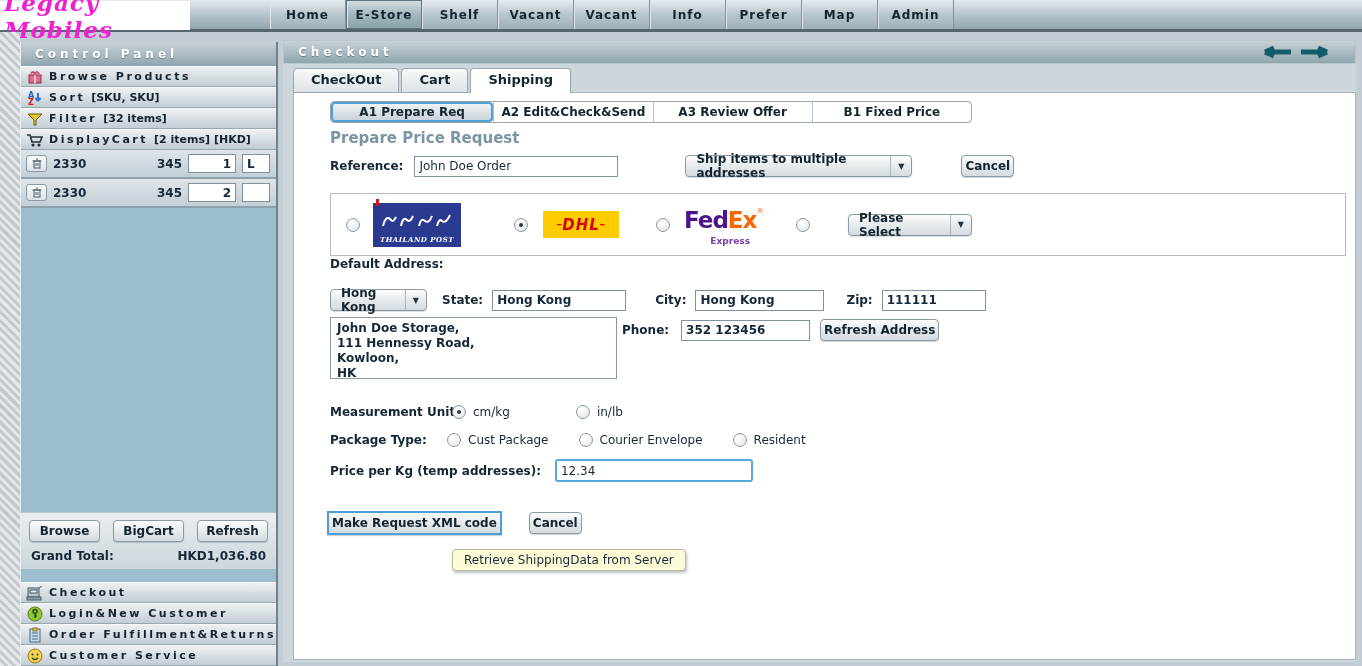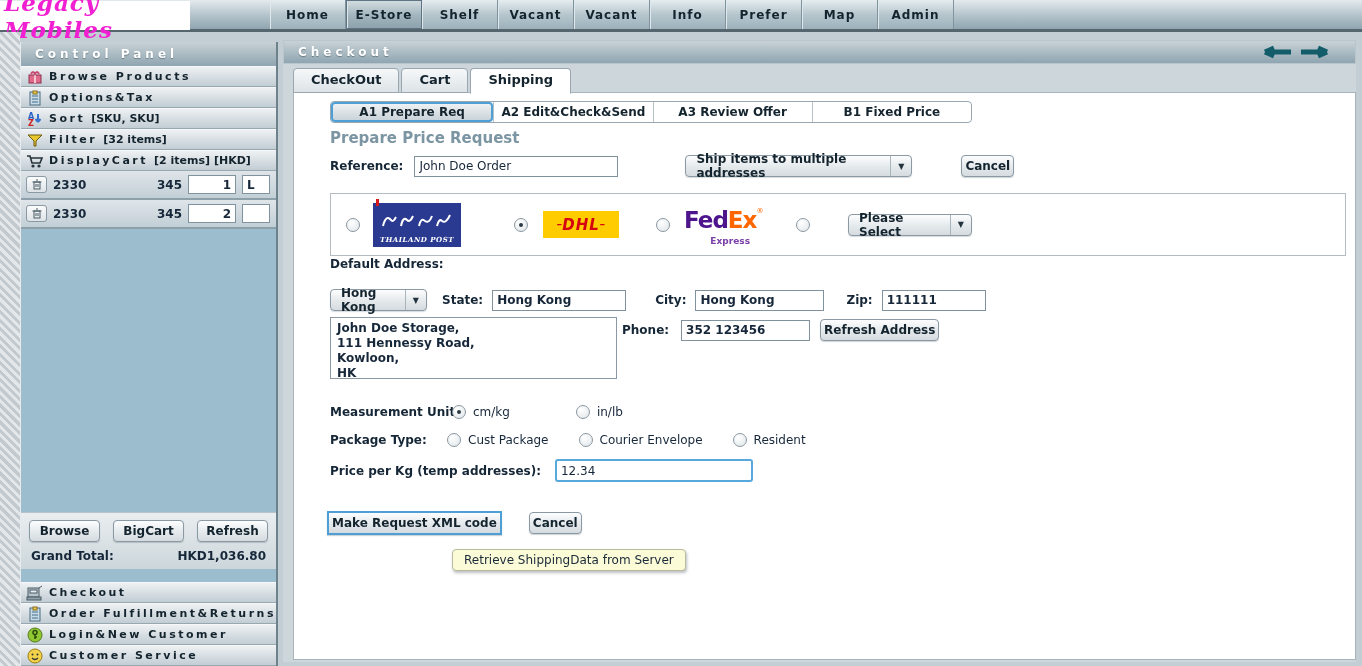--- a/index.html
+++ b/index.html
@@ -161,32 +161,20 @@
             <rect x="2" y="6" width="12" height="8" fill="#e06a8a" stroke="#8c3050"></rect>
             <rect x="7" y="6" width="2" height="8" fill="#f6c6d4"></rect>
             <path d="M4 5 Q6 1 8 5 Q10 1 12 5" fill="none" stroke="#c94a70" stroke-width="2"></path>
           </svg>
       </span>
       <span class="lab">Browse Products</span>
     </div>
     <div class="sitem">
       <span class="icon16">
         <svg width="16" height="16">
-            <rect x="3" y="2" width="10" height="13" fill="#c9dbe6" stroke="#4a6a80"></rect>
-            <rect x="6" y="1" width="4" height="3" fill="#e8c84a" stroke="#8a7020"></rect>
-            <line x1="5" y1="6" x2="11" y2="6" stroke="#3f6c8c"></line>
-            <line x1="5" y1="9" x2="11" y2="9" stroke="#3f6c8c"></line>
-            <line x1="5" y1="12" x2="11" y2="12" stroke="#3f6c8c"></line>
-          </svg>
-      </span>
-      <span class="lab">Options&amp;Tax</span>
-    </div>
-    <div class="sitem">
-      <span class="icon16">
-        <svg width="16" height="16">
             <text x="1" y="8" font-size="8" font-weight="bold" fill="#2a62c8">A</text>
             <text x="1" y="15" font-size="8" font-weight="bold" fill="#cc2222">Z</text>
             <path d="M11 3 v8 M11 11 l-2.5 -3 M11 11 l2.5 -3" stroke="#3a74d0" stroke-width="2" fill="none"></path>
           </svg>
       </span>
       <span class="lab">Sort</span>
       <span class="suf">[SKU, SKU]</span>
     </div>
     <div class="sitem">
       <span class="icon16">
@@ -263,39 +251,39 @@
             <rect x="4" y="5" width="7" height="3" fill="#e8eef2" stroke="#4a5a64"></rect>
             <rect x="1" y="12" width="14" height="3" fill="#8fa0aa" stroke="#4a5a64"></rect>
             <line x1="13" y1="3" x2="16" y2="1" stroke="#4a5a64"></line>
           </svg>
       </span>
       <span class="lab">Checkout</span>
     </div>
     <div class="sitem">
       <span class="icon16">
         <svg width="16" height="16">
+            <circle cx="8" cy="8" r="7" fill="#8fc832" stroke="#567a1a"></circle>
+            <circle cx="8" cy="5.5" r="2" fill="none" stroke="#2a4a0a" stroke-width="1.5"></circle>
+            <line x1="8" y1="7.5" x2="8" y2="12" stroke="#2a4a0a" stroke-width="1.5"></line>
+            <line x1="8" y1="10" x2="10" y2="10" stroke="#2a4a0a" stroke-width="1.5"></line>
+          </svg>
+      </span>
+      <span class="lab">Login&amp;New Customer</span>
+    </div>
+    <div class="sitem">
+      <span class="icon16">
+        <svg width="16" height="16">
             <rect x="3" y="2" width="10" height="13" fill="#c9dbe6" stroke="#4a6a80"></rect>
             <rect x="6" y="1" width="4" height="3" fill="#e8c84a" stroke="#8a7020"></rect>
             <line x1="5" y1="6" x2="11" y2="6" stroke="#3f6c8c"></line>
             <line x1="5" y1="9" x2="11" y2="9" stroke="#3f6c8c"></line>
             <line x1="5" y1="12" x2="11" y2="12" stroke="#3f6c8c"></line>
           </svg>
       </span>
       <span class="lab">Order Fulfillment&amp;Returns</span>
-    </div>
-    <div class="sitem">
-      <span class="icon16">
-        <svg width="16" height="16">
-            <circle cx="8" cy="8" r="7" fill="#8fc832" stroke="#567a1a"></circle>
-            <circle cx="8" cy="5.5" r="2" fill="none" stroke="#2a4a0a" stroke-width="1.5"></circle>
-            <line x1="8" y1="7.5" x2="8" y2="12" stroke="#2a4a0a" stroke-width="1.5"></line>
-            <line x1="8" y1="10" x2="10" y2="10" stroke="#2a4a0a" stroke-width="1.5"></line>
-          </svg>
-      </span>
-      <span class="lab">Login&amp;New Customer</span>
     </div>
     <div class="sitem">
       <span class="icon16">
         <svg width="16" height="16">
             <circle cx="8" cy="8" r="7" fill="#f2d24a" stroke="#9a7a10"></circle>
             <circle cx="5.5" cy="6.5" r="1" fill="#333"></circle>
             <circle cx="10.5" cy="6.5" r="1" fill="#333"></circle>
             <path d="M5 10 Q8 13 11 10" fill="none" stroke="#333" stroke-width="1.3"></path>
           </svg>
       </span>

